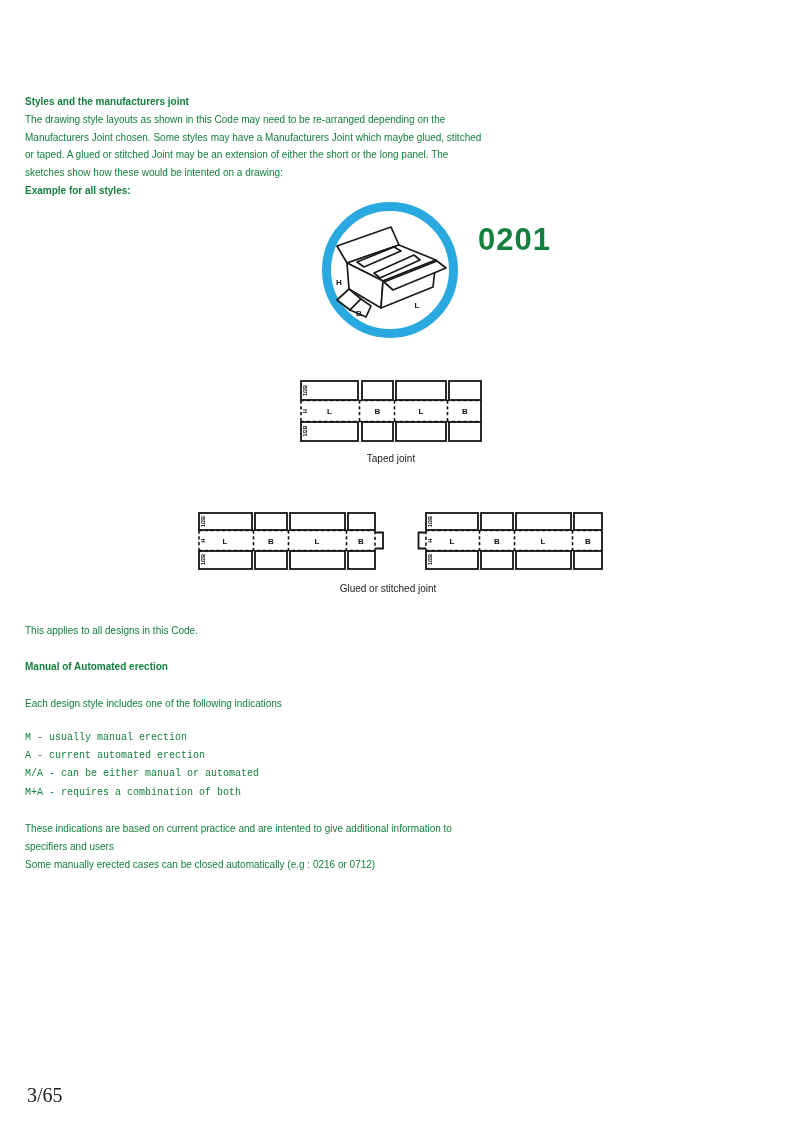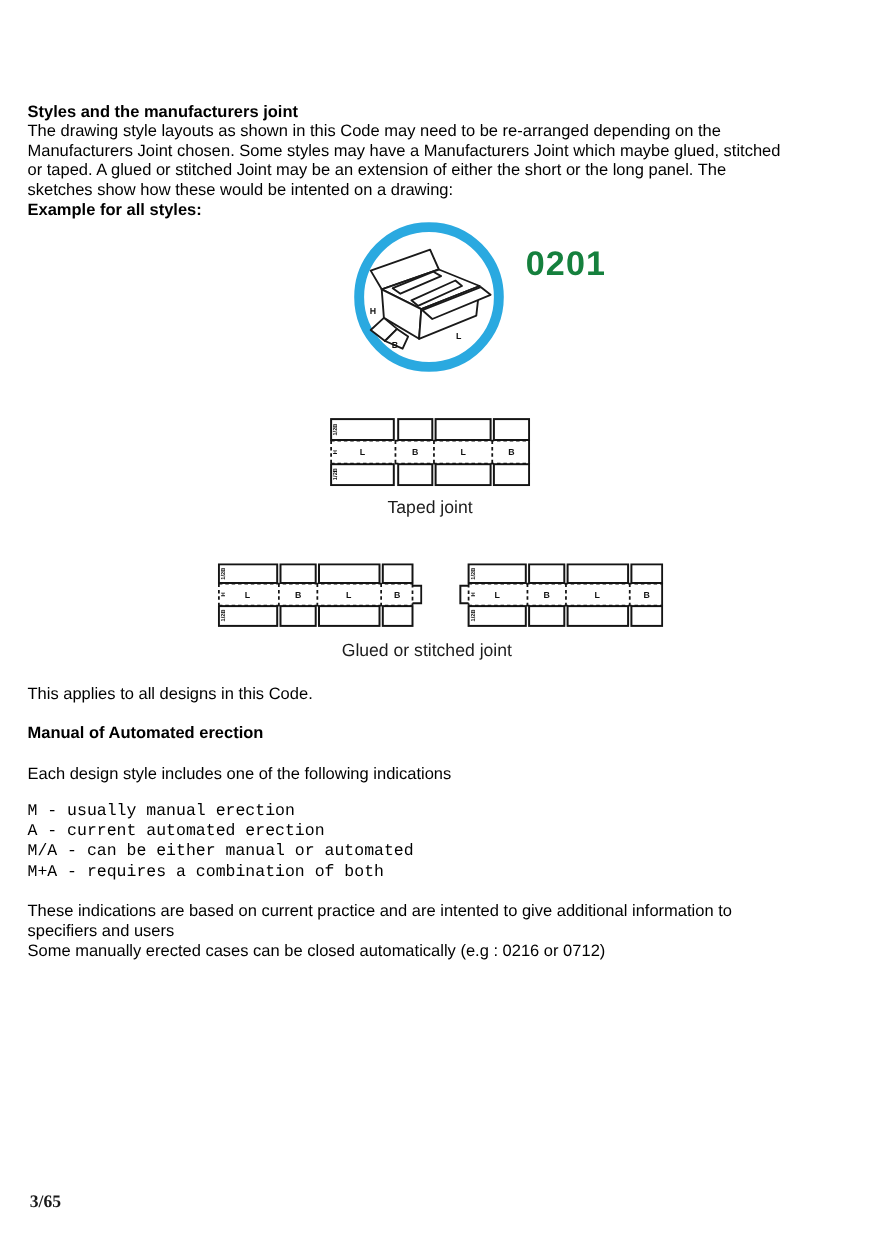--- a/index.html
+++ b/index.html
@@ -1,31 +1,31 @@
 <!DOCTYPE html>
 <html><head>
 <meta charset="utf-8">
 <style>
   html,body{margin:0;padding:0;}
   body{
     width:800px;height:1130px;position:relative;background:#ffffff;
     font-family:"Liberation Sans", sans-serif;color:#111;overflow:hidden;
   }
   .abs{position:absolute;}
-  .txt{font-size:15px;line-height:17.8px;white-space:nowrap;color:#000000;}
+  .txt{font-size:10px;line-height:17.8px;white-space:nowrap;color:#15803d;}
   .bold{font-weight:bold;}
   .code-num{font-size:31px;font-weight:bold;letter-spacing:1px;color:#15803d;line-height:1;}
-  .caption{font-size:16px;color:#1c1c1c;text-align:center;white-space:nowrap;}
+  .caption{font-size:10px;color:#1c1c1c;text-align:center;white-space:nowrap;}
   .circle-ring{
     width:118px;height:118px;border:9px solid #2AA9E0;border-radius:50%;
     background:transparent;
   }
   .list .txt{line-height:18.2px;}
   .notes .txt{line-height:18px;}
-  .pageno{font-family:"Liberation Serif", serif;font-size:16px;color:#1a1a1a;font-weight:bold;}
+  .pageno{font-family:"Liberation Serif", serif;font-size:20px;color:#1a1a1a;}
   svg{display:block;}
   svg text{font-family:"Liberation Sans", sans-serif;font-weight:bold;fill:#101010;}
   .panel-lbl{font-size:8px;}
   .edge-lbl{font-size:5.2px;}
   .box-lbl{font-size:8px;}
 </style>
 </head>
 <body>
 
 <div class="abs" style="left:25px;top:93px;">

